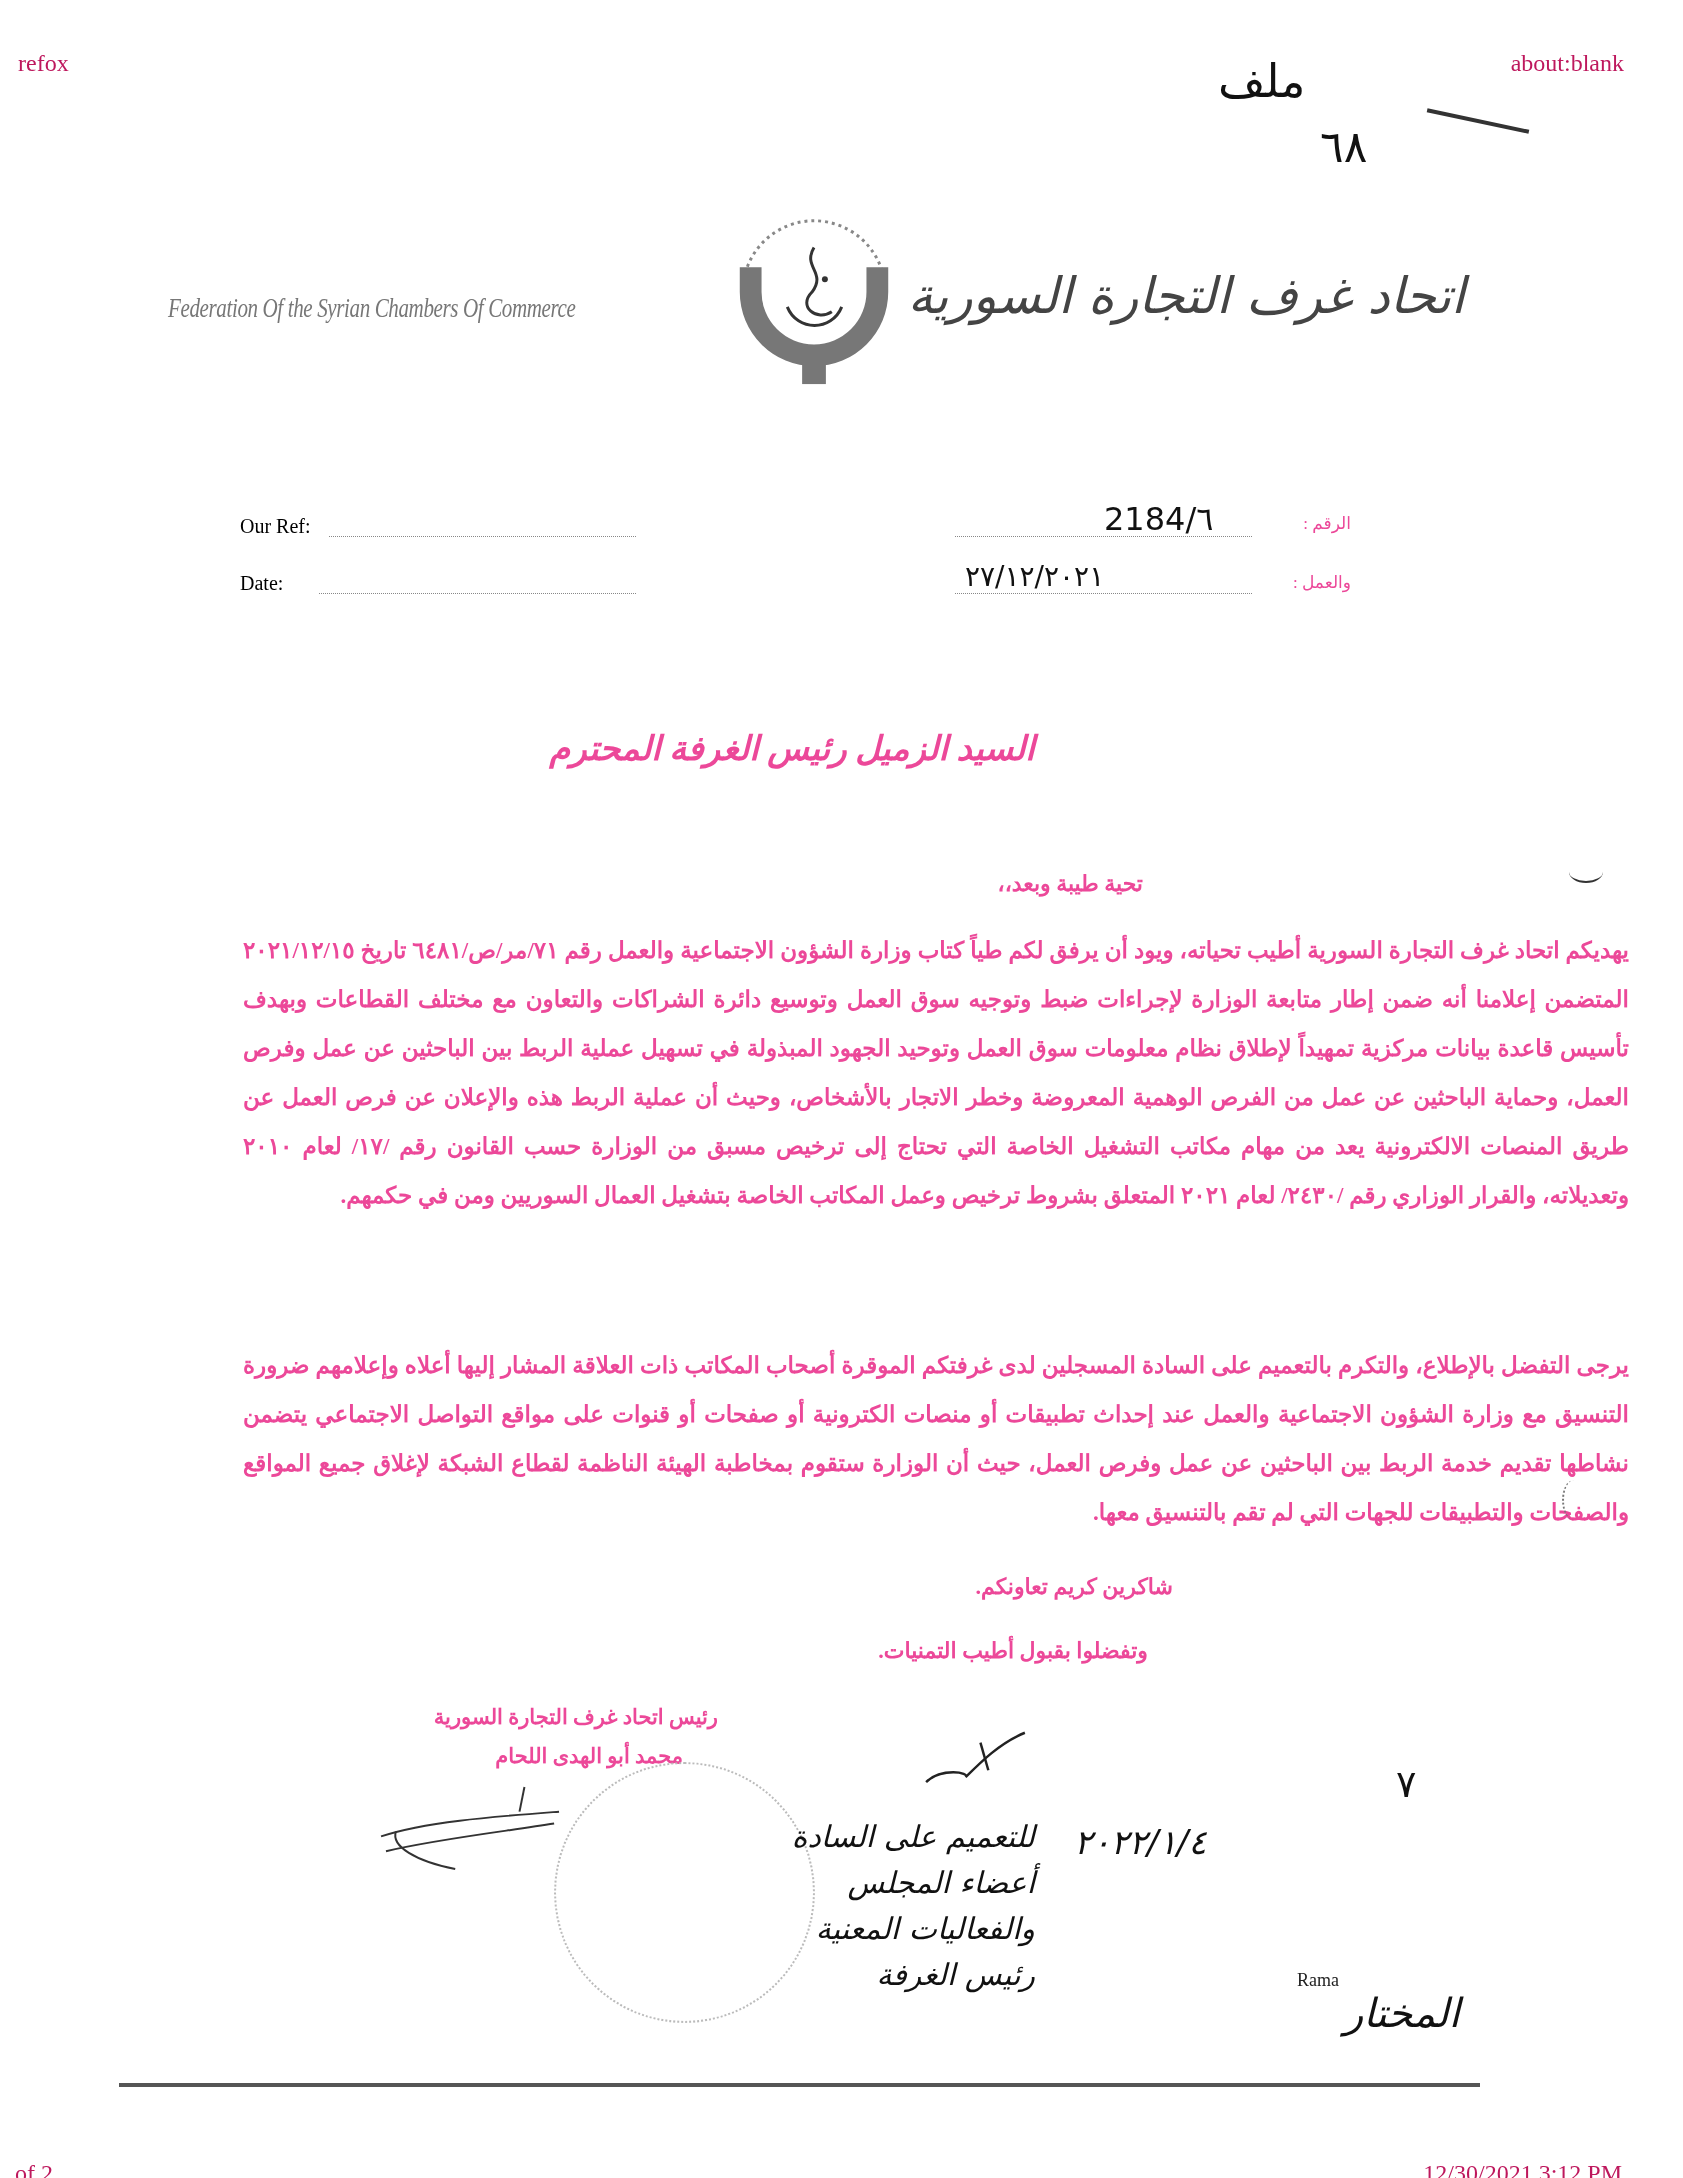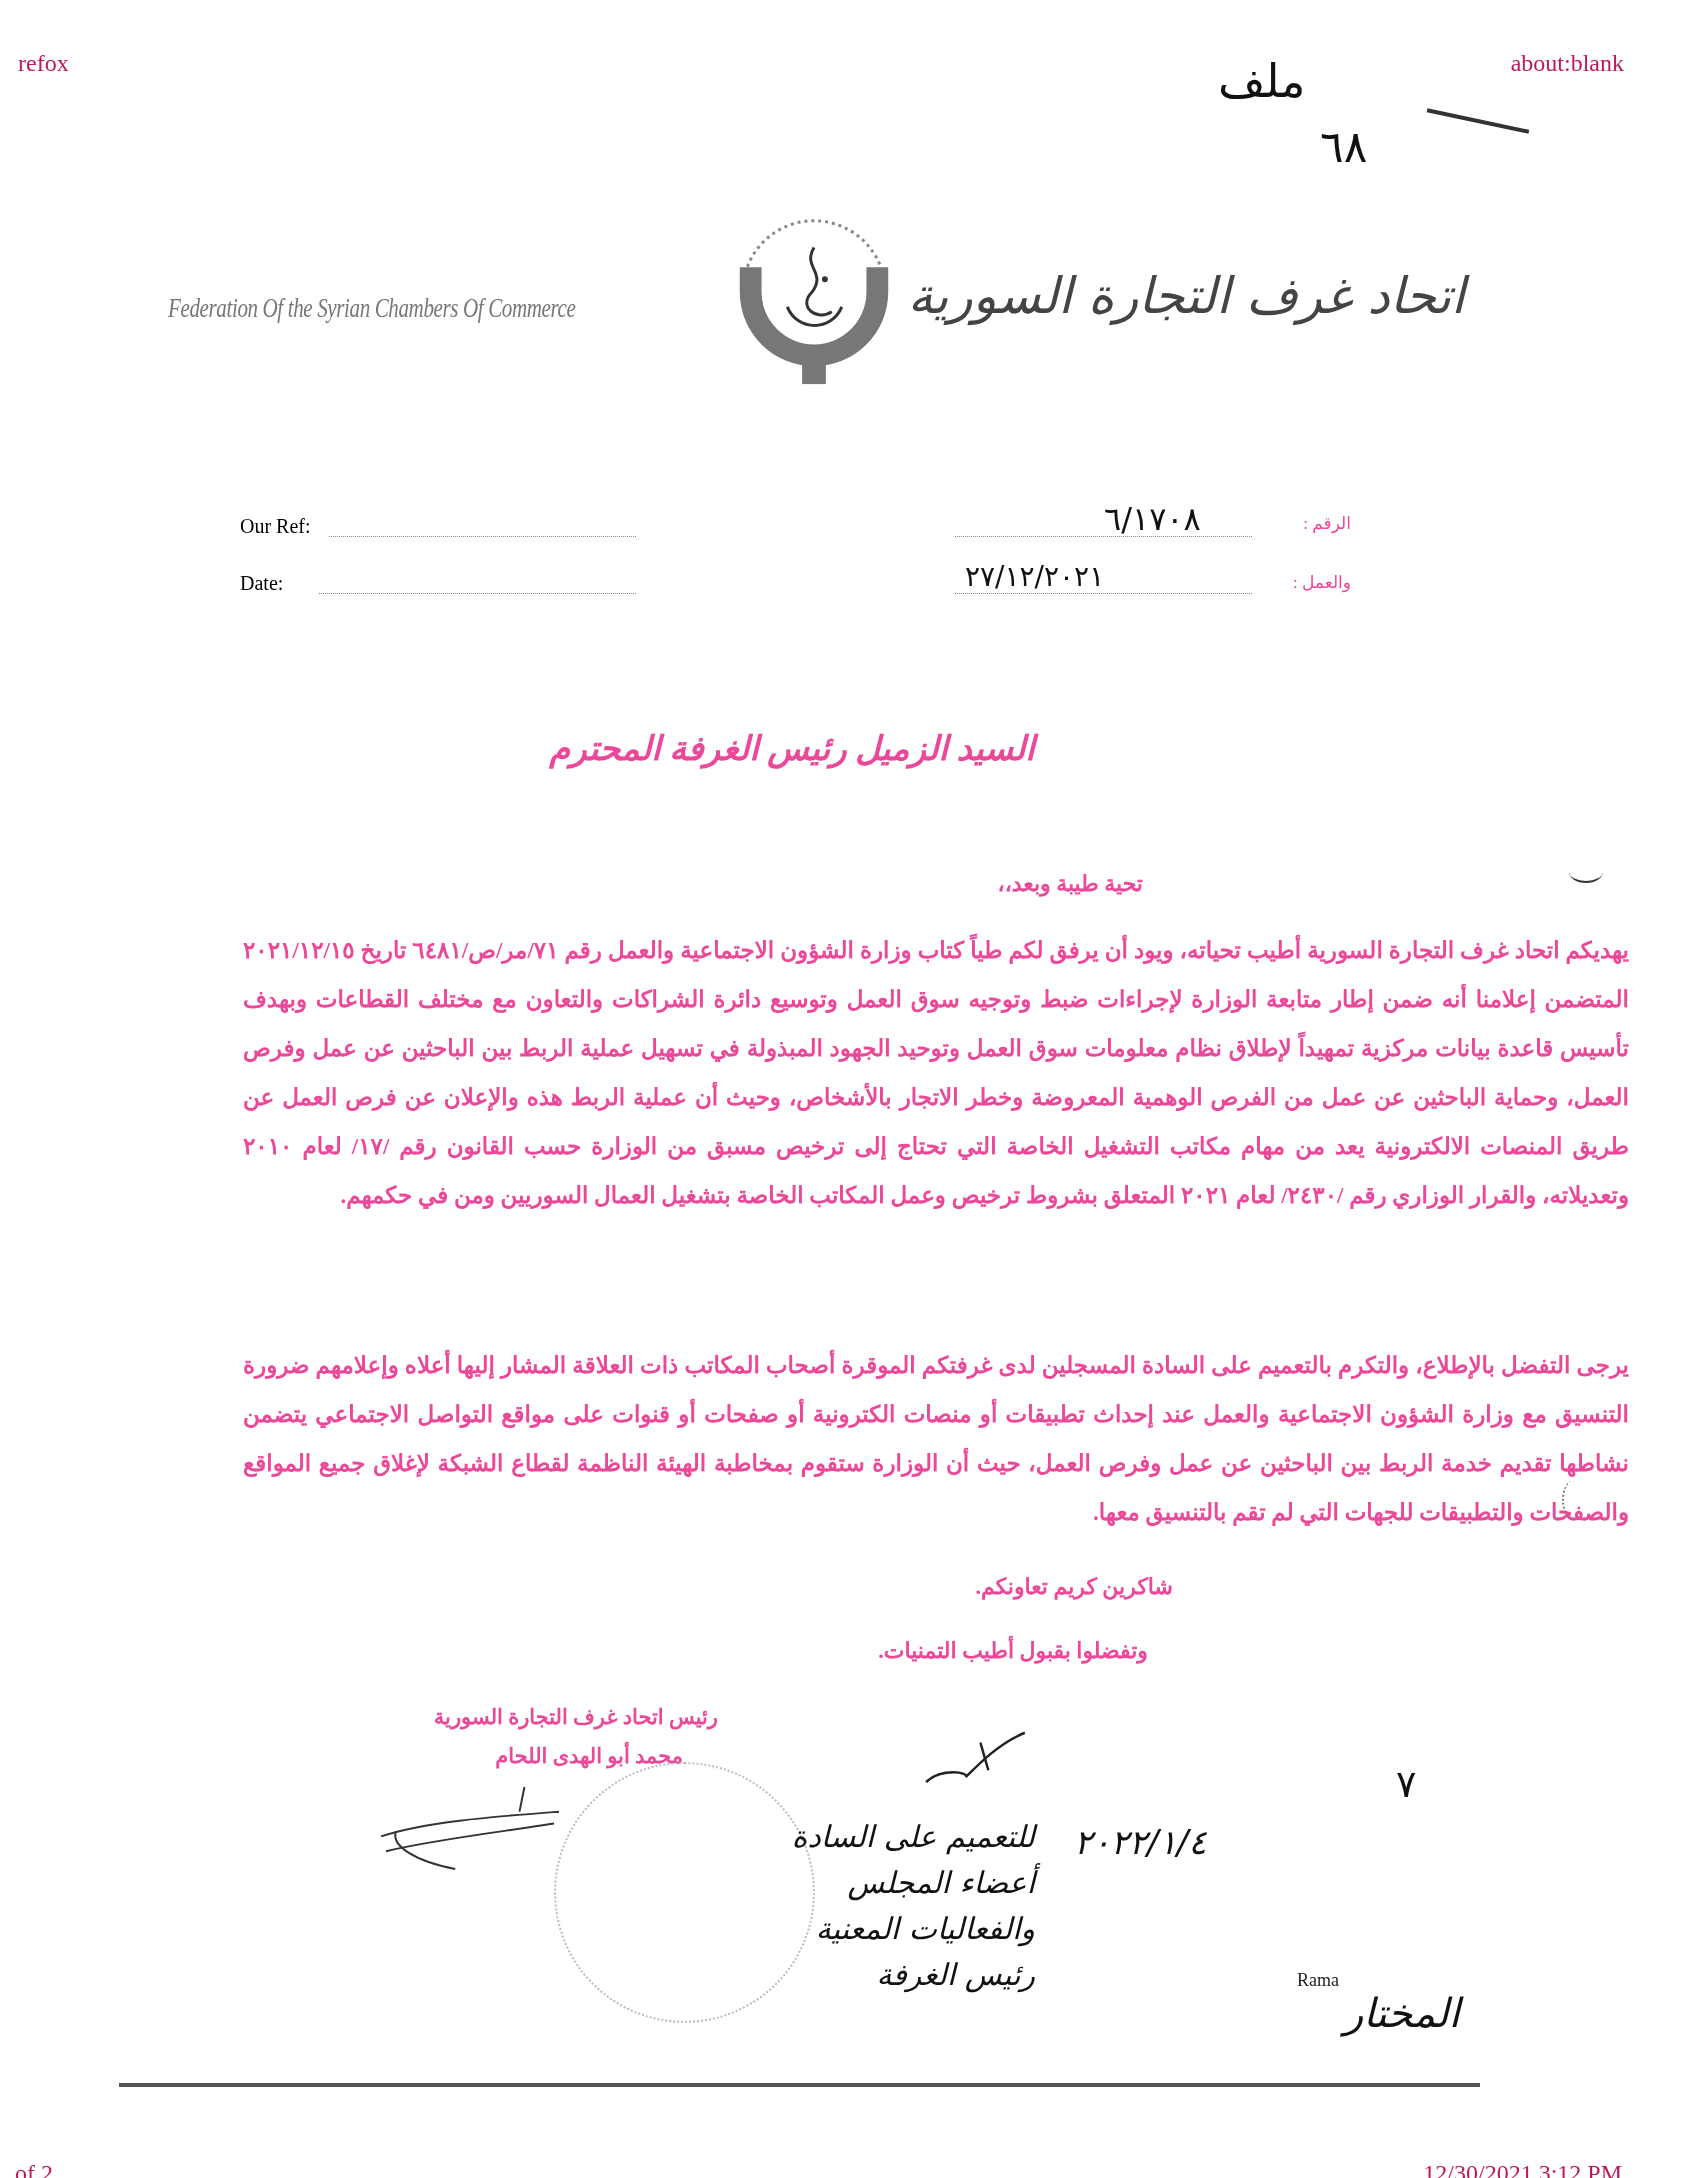--- a/index.html
+++ b/index.html
@@ -54,21 +54,21 @@
 
 <div class="abs lh-ar" style="right:218px; top:267px;">اتحاد غرف التجارة السورية</div>
 
 <div class="abs ref-label" style="left:240px; top:515px;">Our Ref:</div>
 <div class="abs dots" style="left:329px; top:535px; width:307px;"></div>
 <div class="abs ref-label" style="left:240px; top:572px;">Date:</div>
 <div class="abs dots" style="left:319px; top:592px; width:317px;"></div>
 
 <div class="abs ar" style="right:332px; top:513px; font-size:17px; font-weight:normal;">الرقم :</div>
 <div class="abs dots" style="left:955px; top:535px; width:297px;"></div>
-<div class="abs hand" style="left:1104px; top:500px; font-size:32px; direction:rtl;">٦/١٧٠٨</div>
+<div class="abs hand" style="left:1104px; top:500px; font-size:32px; direction:rtl;">٦/2184</div>
 
 <div class="abs ar" style="right:332px; top:572px; font-size:17px; font-weight:normal;">والعمل :</div>
 <div class="abs dots" style="left:955px; top:592px; width:297px;"></div>
 <div class="abs hand" style="left:965px; top:560px; font-size:28px; direction:rtl; unicode-bidi:plaintext;">٢٧/١٢/٢٠٢١</div>
 
 <div class="abs ar salutation" style="left:495px; top:728px; width:594px;">السيد الزميل رئيس الغرفة المحترم</div>
 
 <div class="abs ar" style="right:540px; top:871px; font-size:22px;">تحية طيبة وبعد،،</div>
 <div class="abs" style="left:1569px; top:861px; width:34px; height:20px; border-bottom:2px solid #333; border-radius:0 0 50% 50%;"></div>
 

